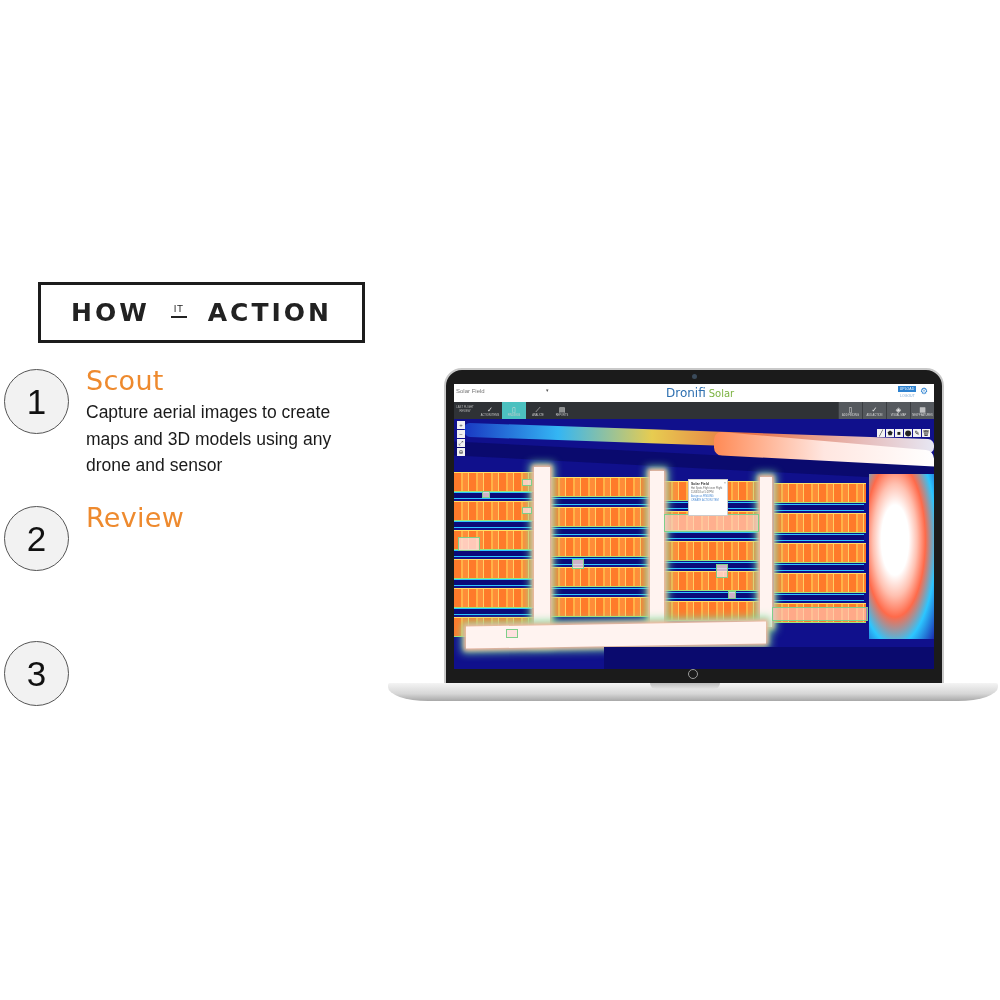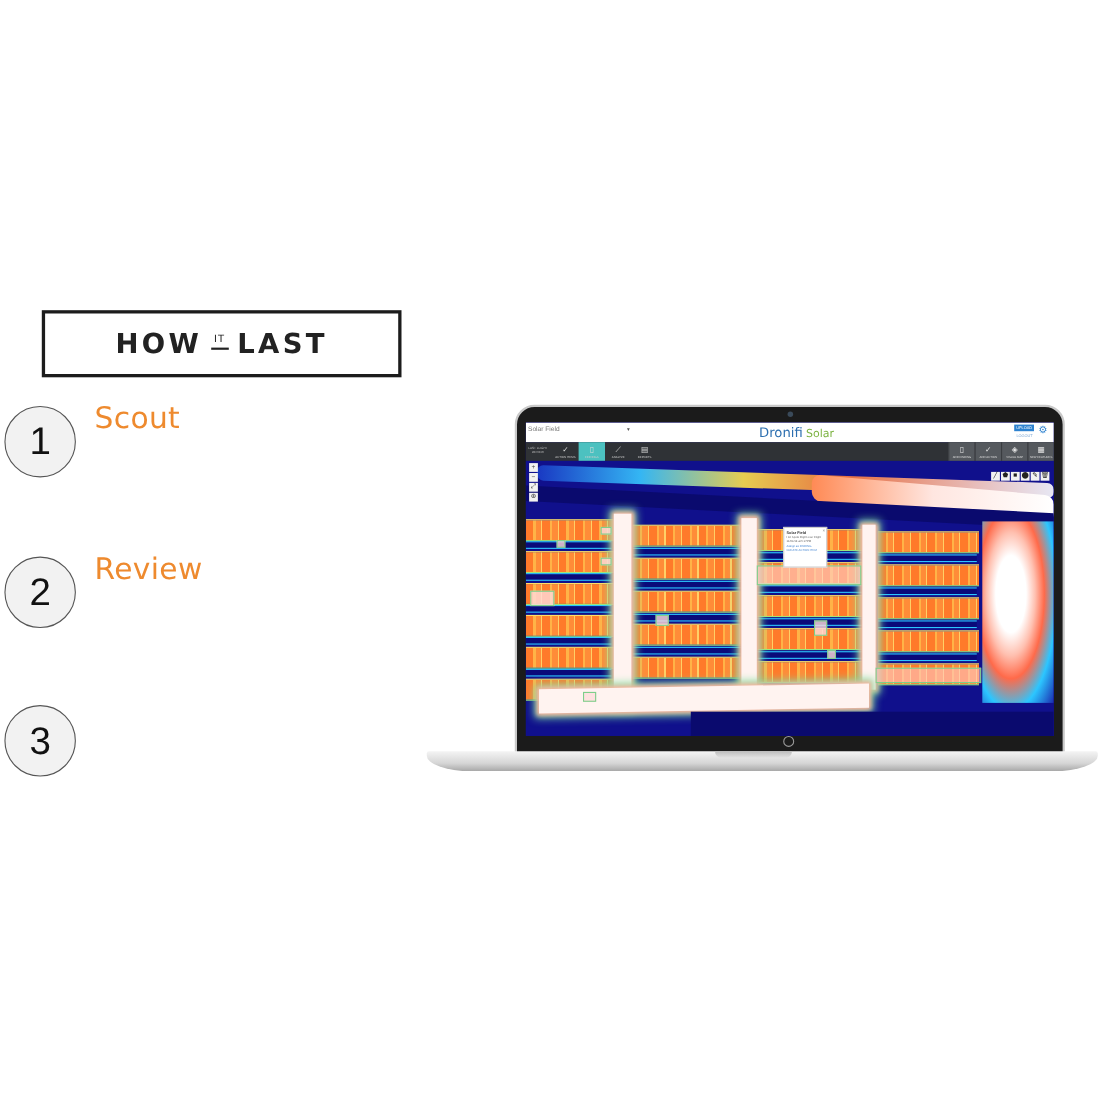--- a/index.html
+++ b/index.html
@@ -3,35 +3,35 @@
 <meta charset="utf-8">
 <style>
   * { box-sizing: border-box; margin: 0; padding: 0; }
   html, body { width: 1000px; height: 1000px; background: #ffffff; overflow: hidden; }
   body { position: relative; font-family: "Liberation Sans", sans-serif; color: #222; }
 
   
   .hiw-box { position: absolute; left: 38px; top: 282px; width: 327px; height: 61px;
     border: 3px solid #1c1c1c; display: flex; align-items: center; justify-content: center; }
   .hiw-text { font-family: "DejaVu Sans", sans-serif; font-weight: bold; font-size: 25px; letter-spacing: 3px; color: #222; }
-  .hiw-it { display: inline-flex; flex-direction: column; align-items: center; margin: 0 8px; vertical-align: middle; position: relative; top: -3px; }
+  .hiw-it { display: inline-flex; flex-direction: column; align-items: center; margin: 0 21px; vertical-align: middle; position: relative; top: -3px; }
   .hiw-it span { font-size: 9px; letter-spacing: 1px; line-height: 10px; font-weight: normal; }
   .hiw-it i { display: block; width: 16px; height: 2px; background: #222; margin-top: 2px; }
 
   
   .step { position: absolute; left: 4px; width: 390px; height: 100px; }
   .step-circle { position: absolute; left: 0; top: 0; width: 65px; height: 65px; border-radius: 50%;
     border: 1.5px solid #555; background: #f2f2f2; display: flex; align-items: center; justify-content: center;
     font-size: 35px; color: #111; }
   .step-title { position: absolute; left: 82px; top: -4px; font-size: 27px; color: #ee8a2e; font-family: "DejaVu Sans", sans-serif; font-weight: normal; letter-spacing: 0.3px; }
   .step-desc { position: absolute; left: 82px; top: 30px; font-size: 17.5px; line-height: 26.5px; color: #1a1a1a; white-space: pre-line; width: 320px; }
 
   
   .laptop-lid { position: absolute; left: 444px; top: 368px; width: 500px; height: 320px; background: #1b1b1b;
-    border-radius: 18px 18px 0 0; border: 2px solid #c9c9c9; margin-left: 24px; }
+    border-radius: 18px 18px 0 0; border: 2px solid #c9c9c9; }
   .camera { position: absolute; left: 246px; top: 4px; width: 5px; height: 5px; border-radius: 50%; background: #3a4a5a; }
   .screen { position: absolute; left: 8px; top: 14px; width: 480px; height: 285px; background: #14148a; overflow: hidden; }
   .bezel-logo { position: absolute; left: 242px; top: 299px; width: 10px; height: 10px; border-radius: 50%; border: 1.5px solid #9a9a9a; }
   .laptop-base { position: absolute; left: 388px; top: 683px; width: 610px; height: 18px;
     background: linear-gradient(#f4f4f4, #d6d6d6 60%, #a8a8a8); border-radius: 2px 2px 40px 40px / 2px 2px 14px 14px; }
   .base-notch { position: absolute; left: 262px; top: 0; width: 70px; height: 6px; background: linear-gradient(#bdbdbd, #e3e3e3); border-radius: 0 0 8px 8px; }
   .base-hinge { position: absolute; left: 497px; top: 678px; width: 390px; height: 5px; background: #2e2e2e; }
 
   
   .app-header { position: absolute; left: 0; top: 0; width: 480px; height: 18px; background: #fff; }
@@ -76,27 +76,30 @@
   .popup .px { position: absolute; right: 1px; top: 0; font-size: 4px; color: #888; }
 </style>
 </head>
 <body>
 
 <div class="hiw-box">
   <div class="hiw-text">
     <span>HOW</span><span class="hiw-it">
         <span>IT</span>
         <i></i>
-      </span><span>LAST</span>
+      </span><span>ACTION</span>
   </div>
 </div>
 
 <div class="step" style="top:369px;">
   <div class="step-circle">1</div>
   <div class="step-title">Scout</div>
+  <div class="step-desc">Capture aerial images to create
+maps and 3D models using any
+drone and sensor</div>
 </div>
 <div class="step" style="top:506px;">
   <div class="step-circle">2</div>
   <div class="step-title">Review</div>
 </div>
 <div class="step" style="top:641px;">
   <div class="step-circle">3</div>
 </div>
 
 <div class="base-hinge"></div>

